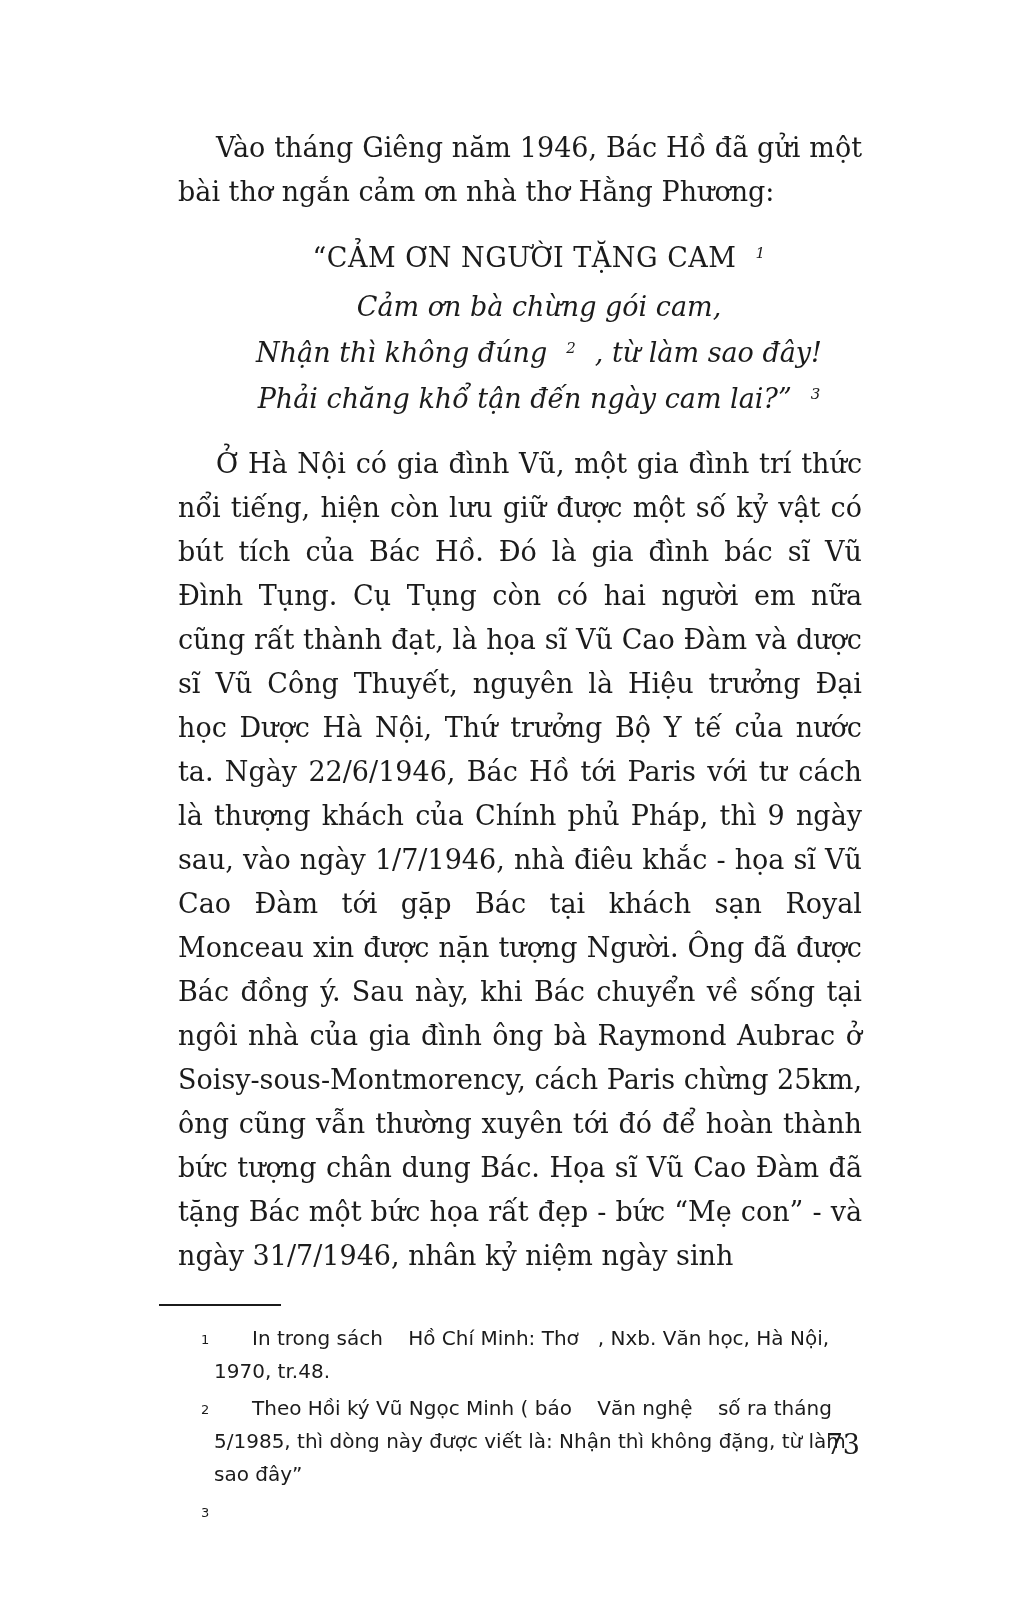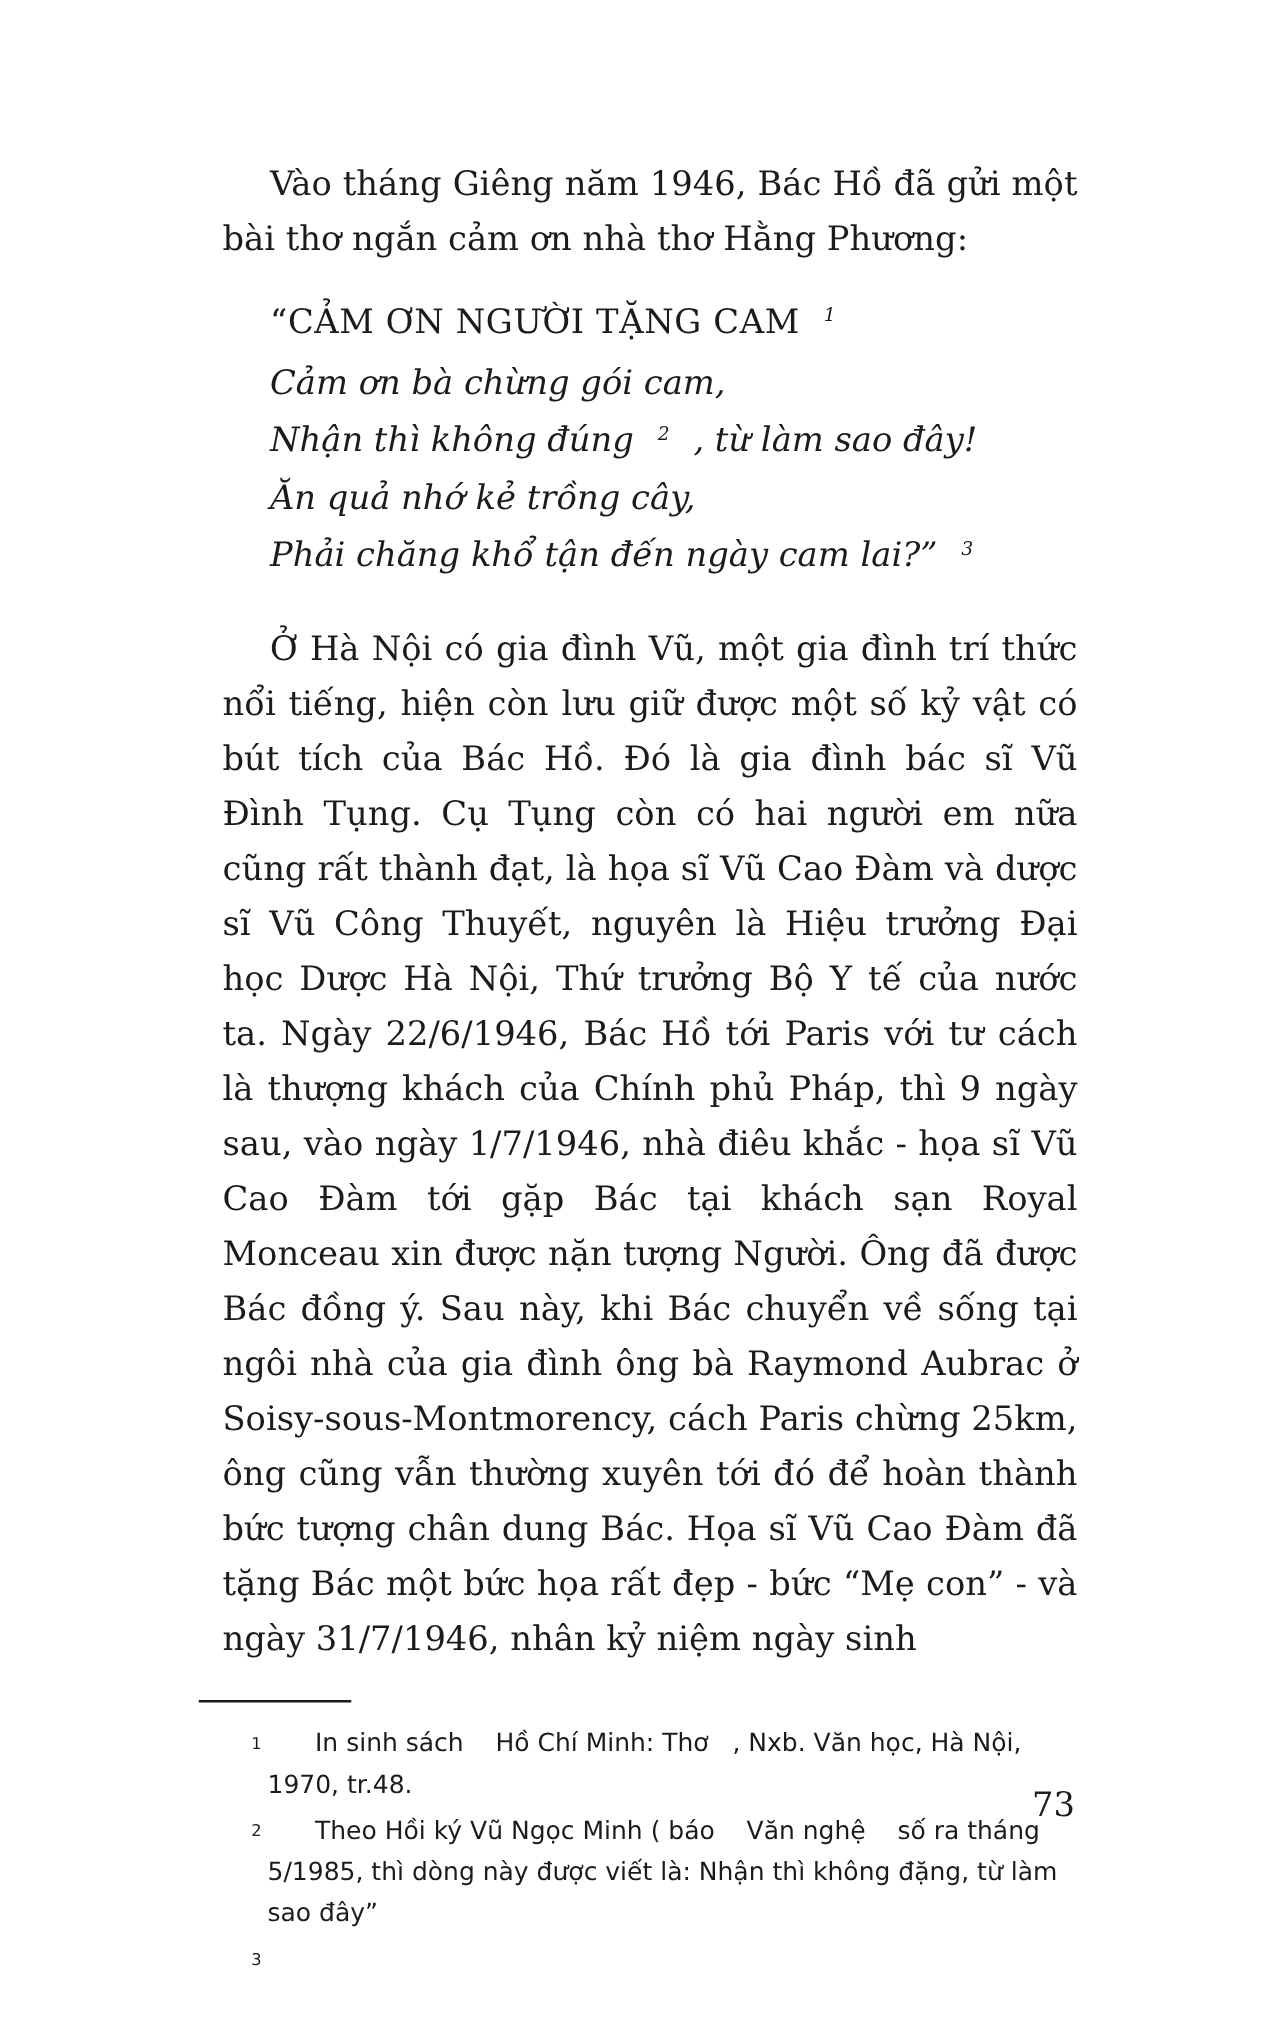--- a/index.html
+++ b/index.html
@@ -28,22 +28,22 @@
     font-family: "DejaVu Serif", "Liberation Serif", serif;
     font-size: 27px;
     line-height: 44px;
     text-align: justify;
     margin: 0;
     color: #1b1b1b;
   }
   .indent { text-indent: 38px; }
 
   .poem {
-    margin: 18px 0 30px 0;
-    text-align: left;
+    margin: 18px 0 20px 0;
+    text-align: center;
     font-family: "DejaVu Serif", "Liberation Serif", serif;
   }
   .poem-title {
     font-size: 27px;
     line-height: 52px;
     letter-spacing: 0.5px;
     font-style: normal;
   }
   .poem-line {
     font-style: italic;
@@ -104,35 +104,32 @@
       <div class="poem-title">
         <span>“CẢM ƠN NGƯỜI TẶNG CAM</span><sup class="fn-ref">1</sup>
       </div>
       <div class="poem-line">
         <span>Cảm ơn bà chừng gói cam,</span>
       </div>
       <div class="poem-line">
         <span>Nhận thì không đúng</span><sup class="fn-ref">2</sup><span>, từ làm sao đây!</span>
       </div>
       <div class="poem-line">
-        <span>Ăn quả nhớ kẻ trồng cây,</span>
-      </div>
-      <div class="poem-line">
         <span>Phải chăng khổ tận đến ngày cam lai?”</span><sup class="fn-ref">3</sup>
       </div>
     </div>
 
     <p class="body-text indent">Ở Hà Nội có gia đình Vũ, một gia đình trí thức nổi tiếng, hiện còn lưu giữ được một số kỷ vật có bút tích của Bác Hồ. Đó là gia đình bác sĩ Vũ Đình Tụng. Cụ Tụng còn có hai người em nữa cũng rất thành đạt, là họa sĩ Vũ Cao Đàm và dược sĩ Vũ Công Thuyết, nguyên là Hiệu trưởng Đại học Dược Hà Nội, Thứ trưởng Bộ Y tế của nước ta. Ngày 22/6/1946, Bác Hồ tới Paris với tư cách là thượng khách của Chính phủ Pháp, thì 9 ngày sau, vào ngày 1/7/1946, nhà điêu khắc - họa sĩ Vũ Cao Đàm tới gặp Bác tại khách sạn Royal Monceau xin được nặn tượng Người. Ông đã được Bác đồng ý. Sau này, khi Bác chuyển về sống tại ngôi nhà của gia đình ông bà Raymond Aubrac ở Soisy-sous-Montmorency, cách Paris chừng 25km, ông cũng vẫn thường xuyên tới đó để hoàn thành bức tượng chân dung Bác. Họa sĩ Vũ Cao Đàm đã tặng Bác một bức họa rất đẹp - bức “Mẹ con” - và ngày 31/7/1946, nhân kỷ niệm ngày sinh</p>
 
     <hr class="footnote-sep">
 
     <div class="footnotes">
       <div class="footnote">
         <span class="fn-num">1</span>
-        <span><span>In sinh sách </span><span class="fn-italic">Hồ Chí Minh: Thơ</span><span>, Nxb. Văn học, Hà Nội, 1970, tr.48.</span></span>
+        <span><span>In trong sách </span><span class="fn-italic">Hồ Chí Minh: Thơ</span><span>, Nxb. Văn học, Hà Nội, 1970, tr.48.</span></span>
       </div>
       <div class="footnote">
         <span class="fn-num">2</span>
         <span><span>Theo Hồi ký Vũ Ngọc Minh ( báo </span><span class="fn-italic">Văn nghệ</span><span> số ra tháng 5/1985, thì dòng này được viết là: Nhận thì không đặng, từ làm sao đây”</span></span>
       </div>
       <div class="footnote">
         <span class="fn-num">3</span>
       </div>
     </div>
 

